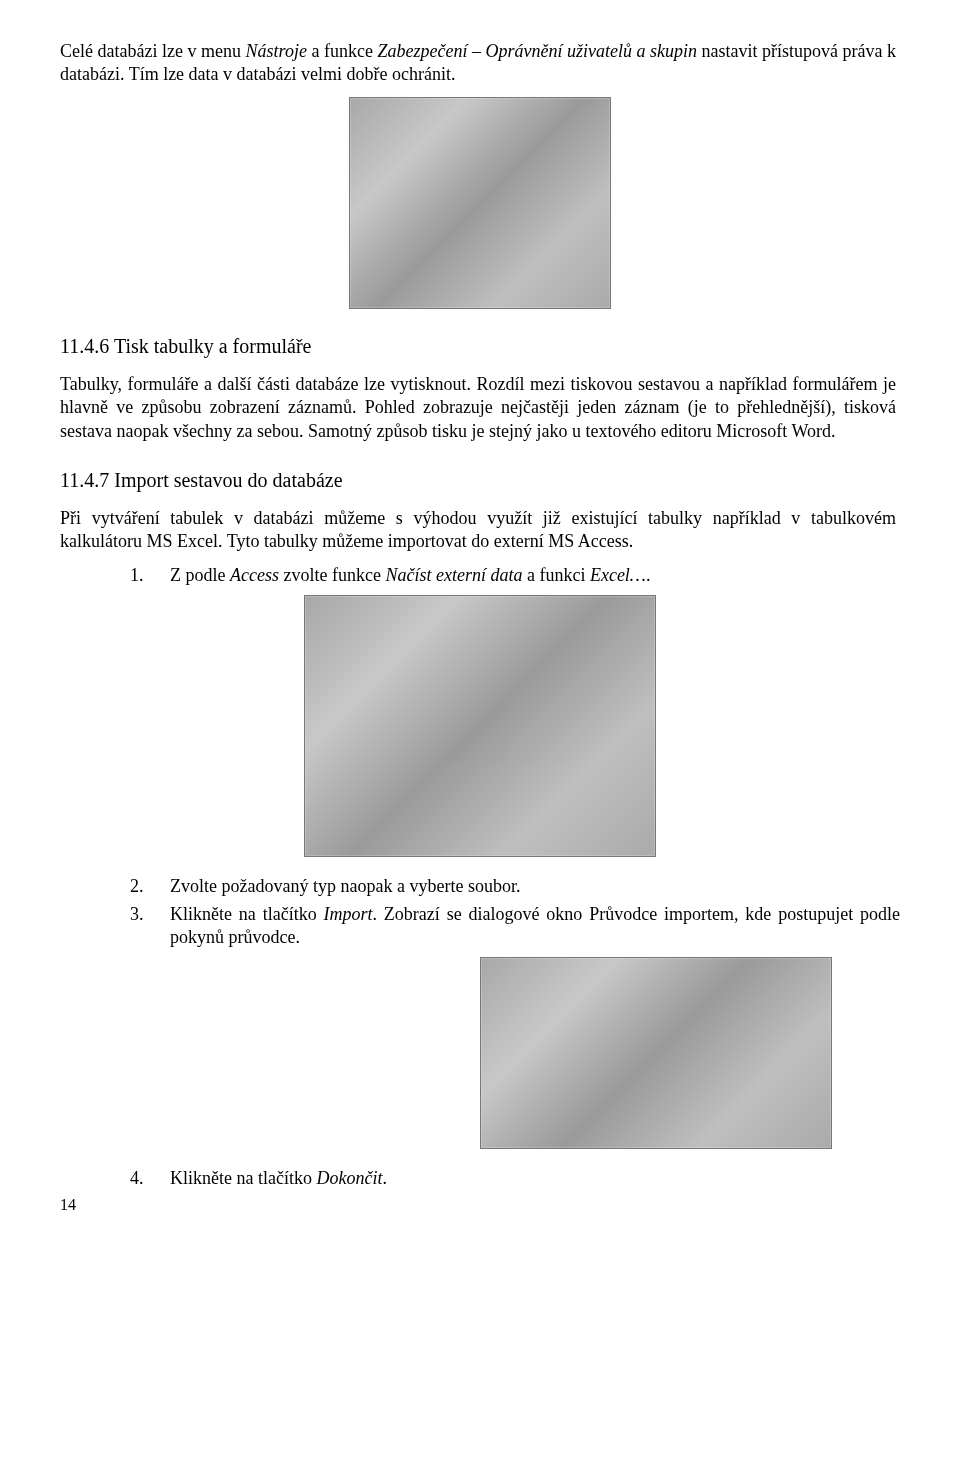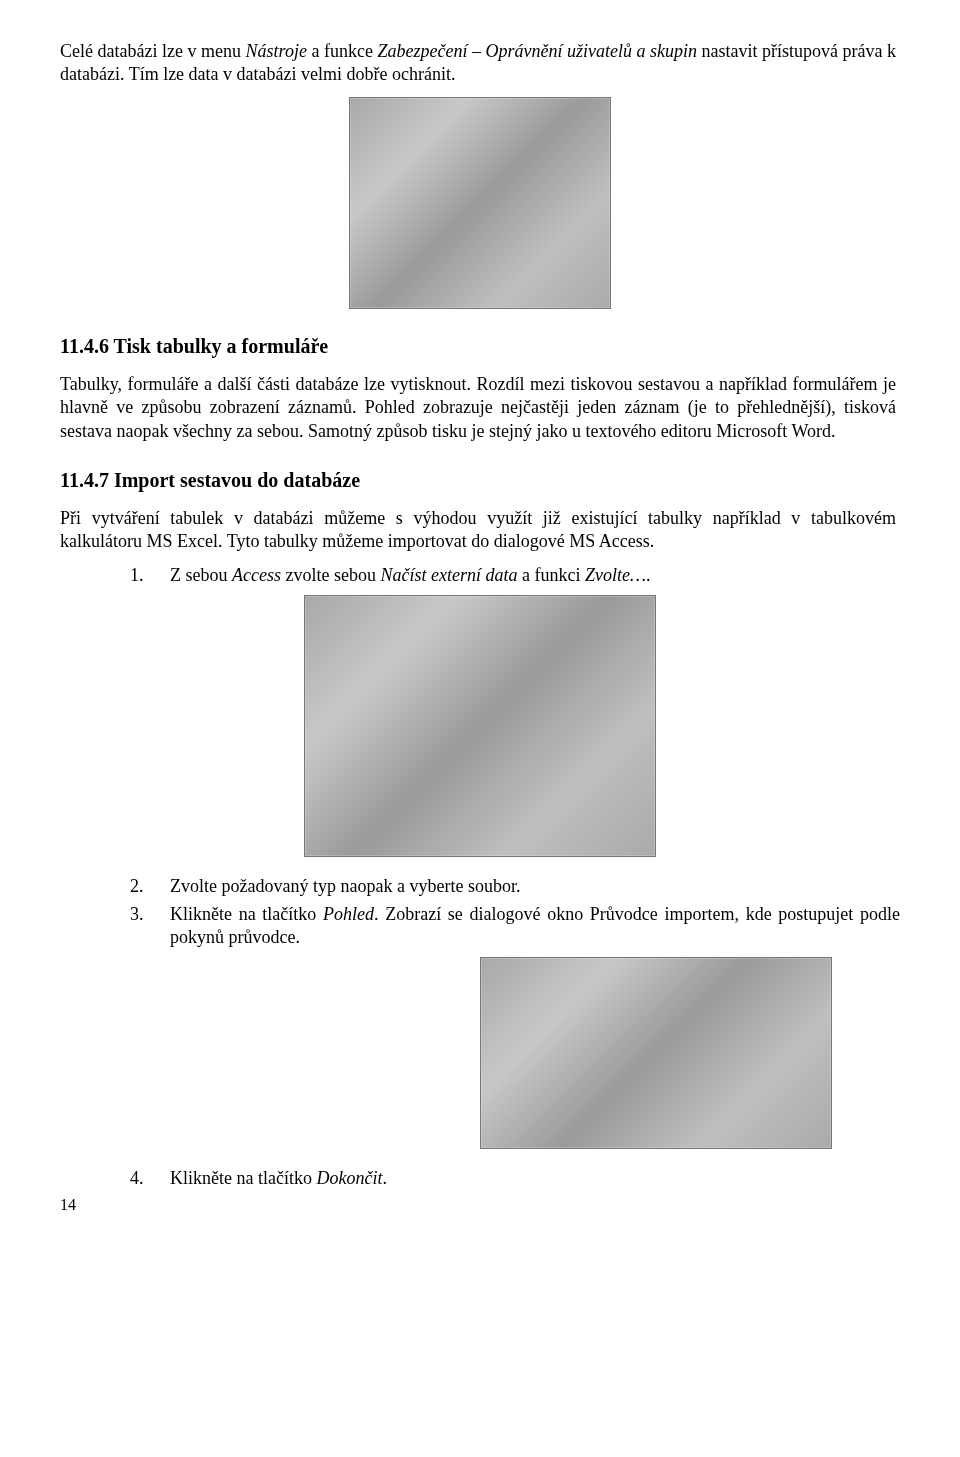--- a/index.html
+++ b/index.html
@@ -7,21 +7,21 @@
     font-size: 18px;
     line-height: 1.3;
     color: #000;
     background: #fff;
     width: 960px;
     margin: 0;
     padding: 40px 60px 20px 60px;
     box-sizing: border-box;
   }
   .para { margin: 0 4px 10px 0; text-align: justify; }
-  .h2 { font-weight: bold; font-size: 20px; margin: 24px 0 14px 0; }
+  .h2 { font-weight: normal; font-size: 20px; margin: 24px 0 14px 0; }
   .italic { font-style: italic; }
   .screenshot-placeholder {
     display: block;
     margin: 8px auto 18px auto;
     background: linear-gradient(135deg,#a8a8a8 0%,#c8c8c8 25%,#9a9a9a 50%,#bfbfbf 75%,#aaa 100%);
     border: 1px solid #777;
     box-shadow: inset 0 0 0 1px rgba(255,255,255,0.2);
   }
   .sp-small { width:260px; height:210px; }
   .sp-med   { width:350px; height:260px; }
@@ -38,42 +38,42 @@
 <p class="para">
   <span>Celé databázi lze v menu </span><span class="italic">Nástroje</span><span> a funkce </span><span class="italic">Zabezpečení – Oprávnění uživatelů a skupin</span><span> nastavit přístupová práva k databázi. Tím lze data v databázi velmi dobře ochránit.</span>
 </p>
 
 <div class="screenshot-placeholder sp-small"></div>
 
 <div class="h2">11.4.6 Tisk tabulky a formuláře</div>
 <p class="para">Tabulky, formuláře a další části databáze lze vytisknout. Rozdíl mezi tiskovou sestavou a například formulářem je hlavně ve způsobu zobrazení záznamů. Pohled zobrazuje nejčastěji jeden záznam (je to přehlednější), tisková sestava naopak všechny za sebou. Samotný způsob tisku je stejný jako u textového editoru Microsoft Word.</p>
 
 <div class="h2">11.4.7 Import sestavou do databáze</div>
-<p class="para">Při vytváření tabulek v databázi můžeme s výhodou využít již existující tabulky například v tabulkovém kalkulátoru MS Excel. Tyto tabulky můžeme importovat do dialogové MS Access.</p>
+<p class="para">Při vytváření tabulek v databázi můžeme s výhodou využít již existující tabulky například v tabulkovém kalkulátoru MS Excel. Tyto tabulky můžeme importovat do externí MS Access.</p>
 
 <div class="ol-indent">
   <div class="ol-row">
     <div class="ol-num">1.</div>
     <div class="ol-text">
-      <span>Z sebou </span><span class="italic">Access</span><span> zvolte sebou </span><span class="italic">Načíst externí data</span><span> a funkci </span><span class="italic">Zvolte…</span><span>.</span>
+      <span>Z podle </span><span class="italic">Access</span><span> zvolte funkce </span><span class="italic">Načíst externí data</span><span> a funkci </span><span class="italic">Excel…</span><span>.</span>
     </div>
   </div>
 </div>
 
 <div class="screenshot-placeholder sp-med"></div>
 
 <div class="ol-indent">
   <div class="ol-row">
     <div class="ol-num">2.</div>
     <div class="ol-text">Zvolte požadovaný typ naopak a vyberte soubor.</div>
   </div>
   <div class="ol-row">
     <div class="ol-num">3.</div>
     <div class="ol-text">
-      <span>Klikněte na tlačítko </span><span class="italic">Pohled</span><span>. Zobrazí se dialogové okno Průvodce importem, kde postupujet podle pokynů průvodce.</span>
+      <span>Klikněte na tlačítko </span><span class="italic">Import</span><span>. Zobrazí se dialogové okno Průvodce importem, kde postupujet podle pokynů průvodce.</span>
     </div>
   </div>
 </div>
 
 <div class="screenshot-placeholder sp-wide"></div>
 
 <div class="ol-indent">
   <div class="ol-row">
     <div class="ol-num">4.</div>
     <div class="ol-text">

